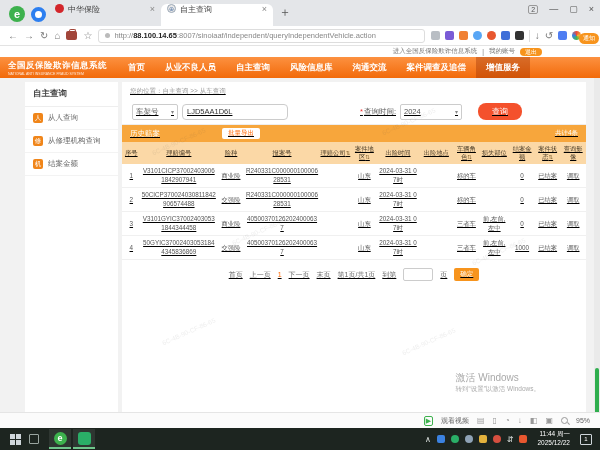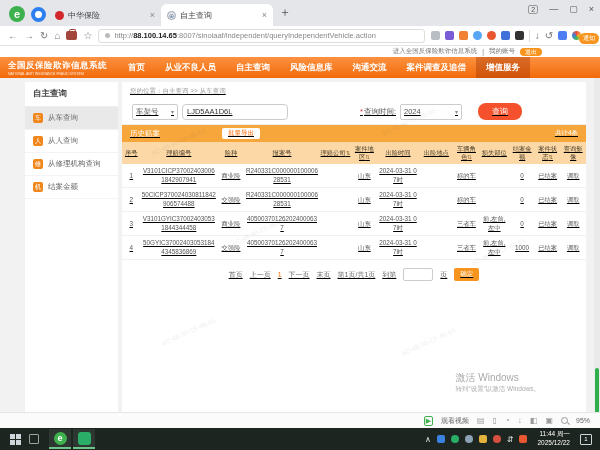--- a/index.html
+++ b/index.html
@@ -4,21 +4,21 @@
 <style>
   * { margin:0; padding:0; box-sizing:border-box; }
   html,body { width:600px; height:450px; overflow:hidden; font-family:"Liberation Sans","DejaVu Sans",sans-serif; }
   .stage { position:relative; width:600px; height:450px; background:#f2f2f2; overflow:hidden; }
 
   
   .tabbar { position:absolute; top:0; left:0; right:0; height:26px; background:#e4e6e9; display:flex; align-items:flex-end; padding-left:6px; }
   .blogo { width:16px; height:16px; border-radius:50%; margin:0 3px 4px 3px; display:flex; align-items:center; justify-content:center; font-size:11px; font-weight:bold; color:#fff; }
   .blogo.green { background:#3db14d; }
   .blogo.blue { background:#fff; border:4px solid #2d7ff0; width:15px; height:15px; }
-  .tab { width:112px; height:22px; display:flex; align-items:center; gap:4px; padding:0 6px; font-size:8px; color:#444; border-radius:6px 6px 0 0; }
+  .tab { width:112px; height:22px; display:flex; gap:4px; padding:0 6px; font-size:8px; color:#444; border-radius:6px 6px 0 0; }
   .tab.inactive { background:transparent; }
   .tab.active { background:#ffffff; }
   .fav { width:9px; height:9px; border-radius:2px; flex:0 0 auto; }
   .fav.red { background:#d3262b; border-radius:50%; }
   .fav.globe { background:#e8e8e8; border-radius:50%; border:1px solid #9aa7b5; display:flex; align-items:center; justify-content:center; font-size:6px; color:#5b7ca8; }
   .tab .ttl { flex:1; overflow:hidden; white-space:nowrap; }
   .tab .x { color:#888; font-size:9px; }
   .newtab { font-size:12px; color:#555; margin:0 0 5px 6px; }
   .wctrl { position:absolute; right:6px; top:4px; display:flex; align-items:center; gap:11px; color:#555; font-size:9px; }
   .wbadge { border:1px solid #999; border-radius:2px; font-size:7px; padding:0 2px; color:#555; }
@@ -190,24 +190,20 @@
       <div class="navitem">沟通交流</div>
       <div class="navitem">案件调查及追偿</div>
       <div class="navitem active">增值服务</div>
     </div>
   </div>
 
   <div class="content">
 
     <div class="sidebar">
       <h3>自主查询</h3>
-      <div class="sitem active">
-        <span class="sicon">车</span>
-        <span>从车查询</span>
-      </div>
       <div class="sitem">
         <span class="sicon">人</span>
         <span>从人查询</span>
       </div>
       <div class="sitem">
         <span class="sicon">修</span>
         <span>从修理机构查询</span>
       </div>
       <div class="sitem">
         <span class="sicon">机</span>

